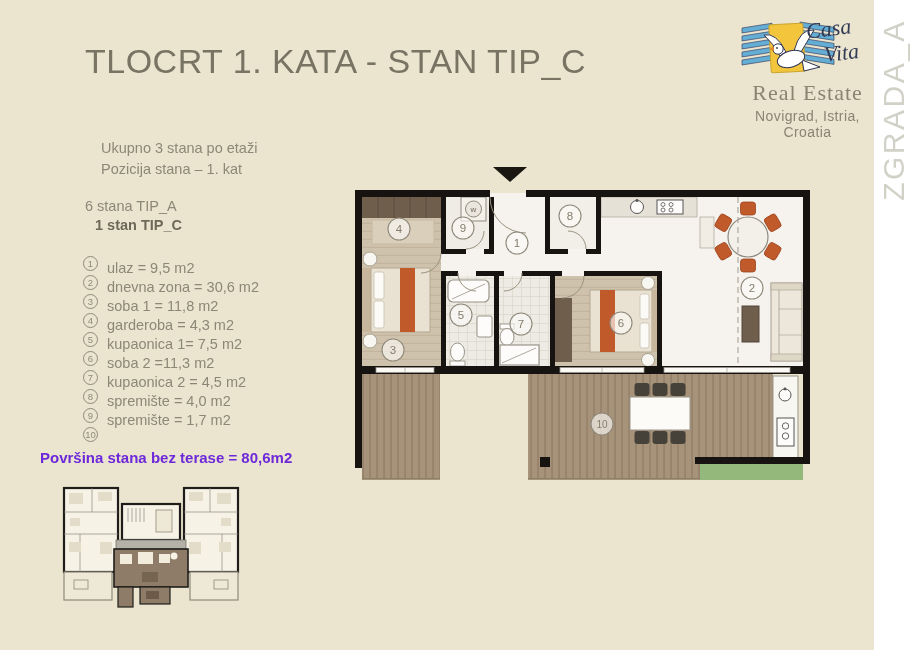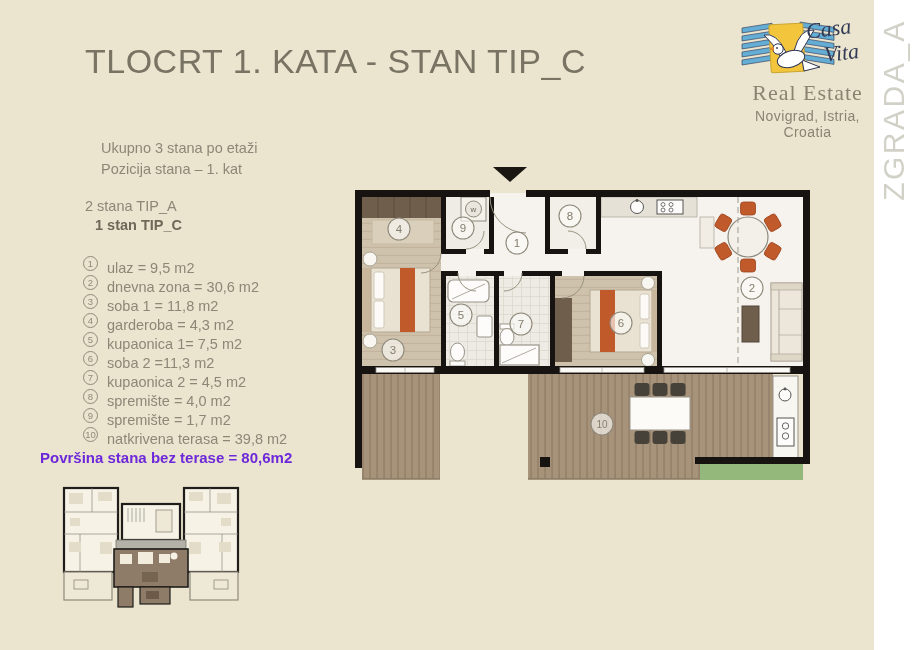--- a/index.html
+++ b/index.html
@@ -56,21 +56,21 @@
   <div class="zgrada">ZGRADA_A</div>
 
   <div class="title">TLOCRT 1. KATA - STAN TIP_C</div>
 
   <div class="info-block">
     <div>Ukupno 3 stana po etaži</div>
     <div>Pozicija stana – 1. kat</div>
   </div>
 
   <div class="type-block">
-    <div>2 stana TIP_A</div>
+    <div>6 stana TIP_A</div>
     <div class="type-bold">1 stan TIP_C</div>
   </div>
 
   <div class="legend">
     <div class="room-row">
         <span class="num-circle">1</span>
         <span class="room-text">ulaz = 9,5 m2</span>
       </div>
     <div class="room-row">
         <span class="num-circle">2</span>
@@ -99,21 +99,20 @@
     <div class="room-row">
         <span class="num-circle">8</span>
         <span class="room-text">spremište = 4,0 m2</span>
       </div>
     <div class="room-row">
         <span class="num-circle">9</span>
         <span class="room-text">spremište = 1,7 m2</span>
       </div>
     <div class="room-row">
         <span class="num-circle">10</span>
-        <span class="room-text">natkrivena terasa = 39,8 m2</span>
       </div>
   </div>
 
   <div class="total-line">Površina stana bez terase = 80,6m2</div>
 
   <div class="logo">
     <svg class="logo-mark" width="96" height="64" viewBox="0 0 96 64">
       <g transform="translate(2,10) skewY(-9)">
         <rect x="0" y="0" width="30" height="5" fill="#64aed6" stroke="#2e3550" stroke-width="0.6"></rect>
         <rect x="0" y="8" width="30" height="5" fill="#64aed6" stroke="#2e3550" stroke-width="0.6"></rect>

